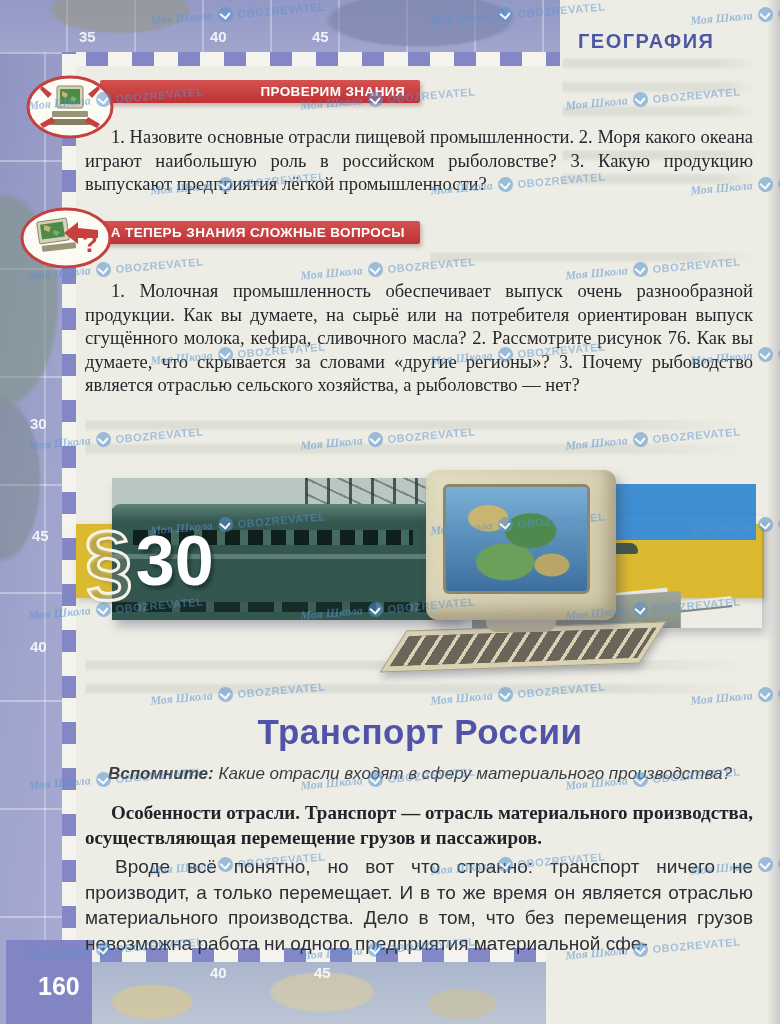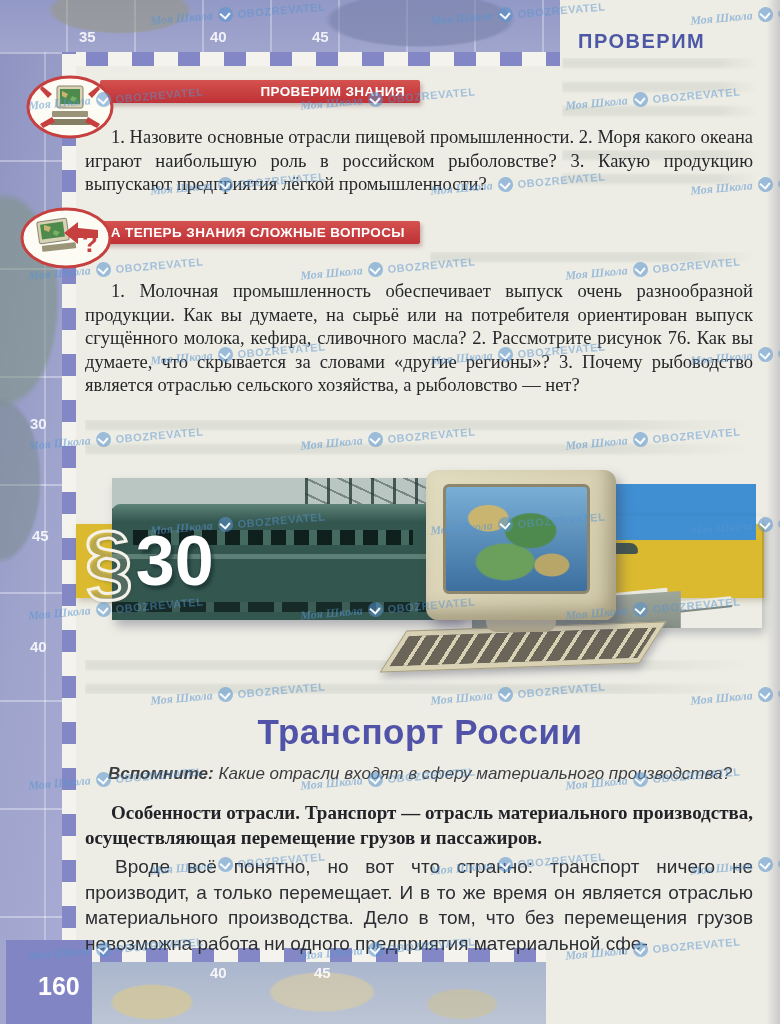--- a/index.html
+++ b/index.html
@@ -164,21 +164,21 @@
   <span class="pagenum">160</span>
 </div>
 <div class="abs edge-right"></div>
 
 <div class="ghost" style="left:562px;top:58px;width:196px;height:66px;"></div>
 <div class="ghost" style="left:562px;top:150px;width:196px;height:44px;"></div>
 <div class="ghost" style="left:430px;top:252px;width:326px;height:24px;"></div>
 <div class="ghost" style="left:85px;top:420px;width:665px;height:46px;"></div>
 <div class="ghost" style="left:85px;top:660px;width:665px;height:34px;"></div>
 
-<div class="abs geo-header content-z">ПРОВЕРИМ</div>
+<div class="abs geo-header content-z">ГЕОГРАФИЯ</div>
 
 <div class="abs banner banner1 content-z">ПРОВЕРИМ ЗНАНИЯ</div>
 <svg class="abs ell-icon content-z" style="left:26px;top:74px;" width="88" height="66" viewBox="0 0 88 66">
   <ellipse cx="44" cy="33" rx="42" ry="30" fill="#fcfbf4" stroke="#c6403f" stroke-width="3"></ellipse>
   <rect x="26" y="37" width="36" height="6" rx="1" fill="#9a9478"></rect>
   <rect x="24" y="45" width="40" height="6" rx="1" fill="#857f66"></rect>
   <rect x="31" y="12" width="26" height="22" rx="2" fill="#d8d2b4" stroke="#8a8570"></rect>
   <rect x="34" y="15" width="20" height="15" fill="#4e8a4c"></rect>
   <path d="M36 17 l6 3 -2 4 -4 -2 z" fill="#c9b570"></path>
     <path d="M46 22 l5 2 -3 4 -4 -2 z" fill="#78b066"></path>

